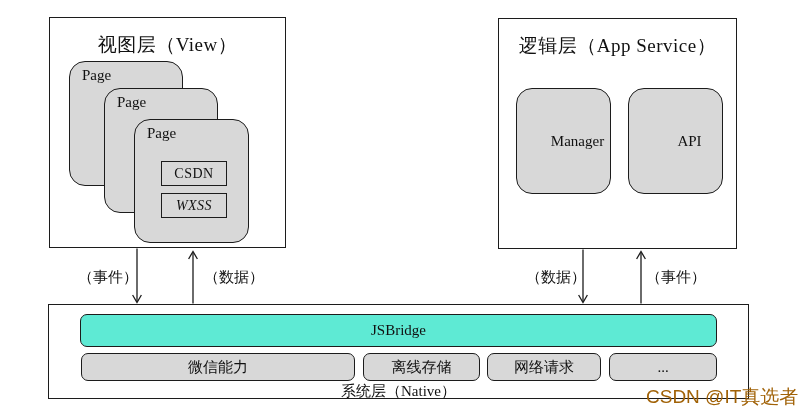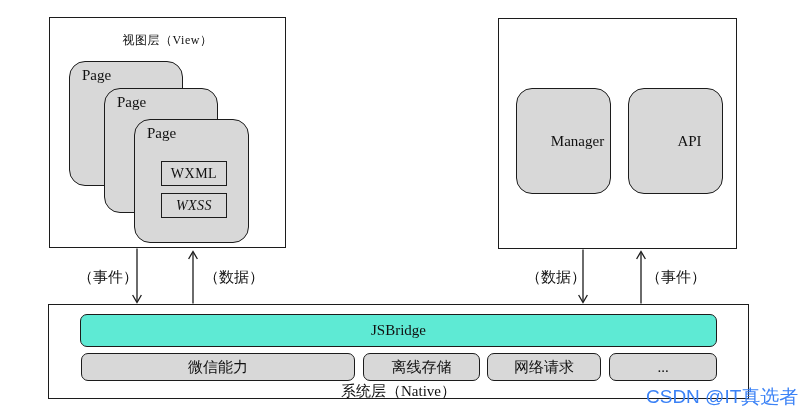--- a/index.html
+++ b/index.html
@@ -18,21 +18,21 @@
     background: #ffffff;
     box-sizing: border-box;
   }
   .view-box  { left: 49px;  top: 17px; width: 237px; height: 231px; }
   .logic-box { left: 498px; top: 18px; width: 239px; height: 231px; }
   .layer-title {
     position: absolute;
     top: 14px; left: 0;
     width: 100%;
     text-align: center;
-    font-size: 12px;
+    font-size: 19px;
     letter-spacing: 0.5px;
     white-space: nowrap;
   }
   .page-card {
     position: absolute;
     background: #d8d8d8;
     border: 1.5px solid #1c1c1c;
     border-radius: 16px;
     box-sizing: border-box;
   }
@@ -130,46 +130,47 @@
     width: 100%;
     text-align: center;
     font-size: 15px;
     white-space: nowrap;
   }
   .watermark {
     position: absolute;
     left: 646px; top: 384px;
     font-family: "Liberation Sans", "DejaVu Sans", sans-serif;
     font-size: 19px;
-    color: #3b82f6;
+    color: #a16207;
     white-space: nowrap;
     z-index: 10;
   }
 </style>
 </head>
 <body>
 
 <div class="canvas">
 
   <div class="layer-box view-box">
     <div class="layer-title">视图层（View）</div>
     <div class="page-card page-back">
       <span class="page-label">Page</span>
     </div>
     <div class="page-card page-mid">
       <span class="page-label">Page</span>
     </div>
     <div class="page-card page-front">
       <span class="page-label">Page</span>
-      <div class="wx-box wxml-box">WXML</div>
+      <div class="wx-box wxml-box">CSDN</div>
       <div class="wx-box wxss-box">WXSS</div>
     </div>
   </div>
 
   <div class="layer-box logic-box">
+    <div class="layer-title">逻辑层（App Service）</div>
     <div class="logic-block manager-block">Manager</div>
     <div class="logic-block api-block">API</div>
   </div>
 
   <svg class="arrows-svg" viewBox="0 0 799 414" xmlns="http://www.w3.org/2000/svg">
     <g stroke="#1c1c1c" stroke-width="1.3" fill="none">
       <line x1="137" y1="248.5" x2="137" y2="301.5"></line>
       <polyline points="132.6,295 137,302.5 141.4,295"></polyline>
     </g>
     <g stroke="#1c1c1c" stroke-width="1.3" fill="none">

